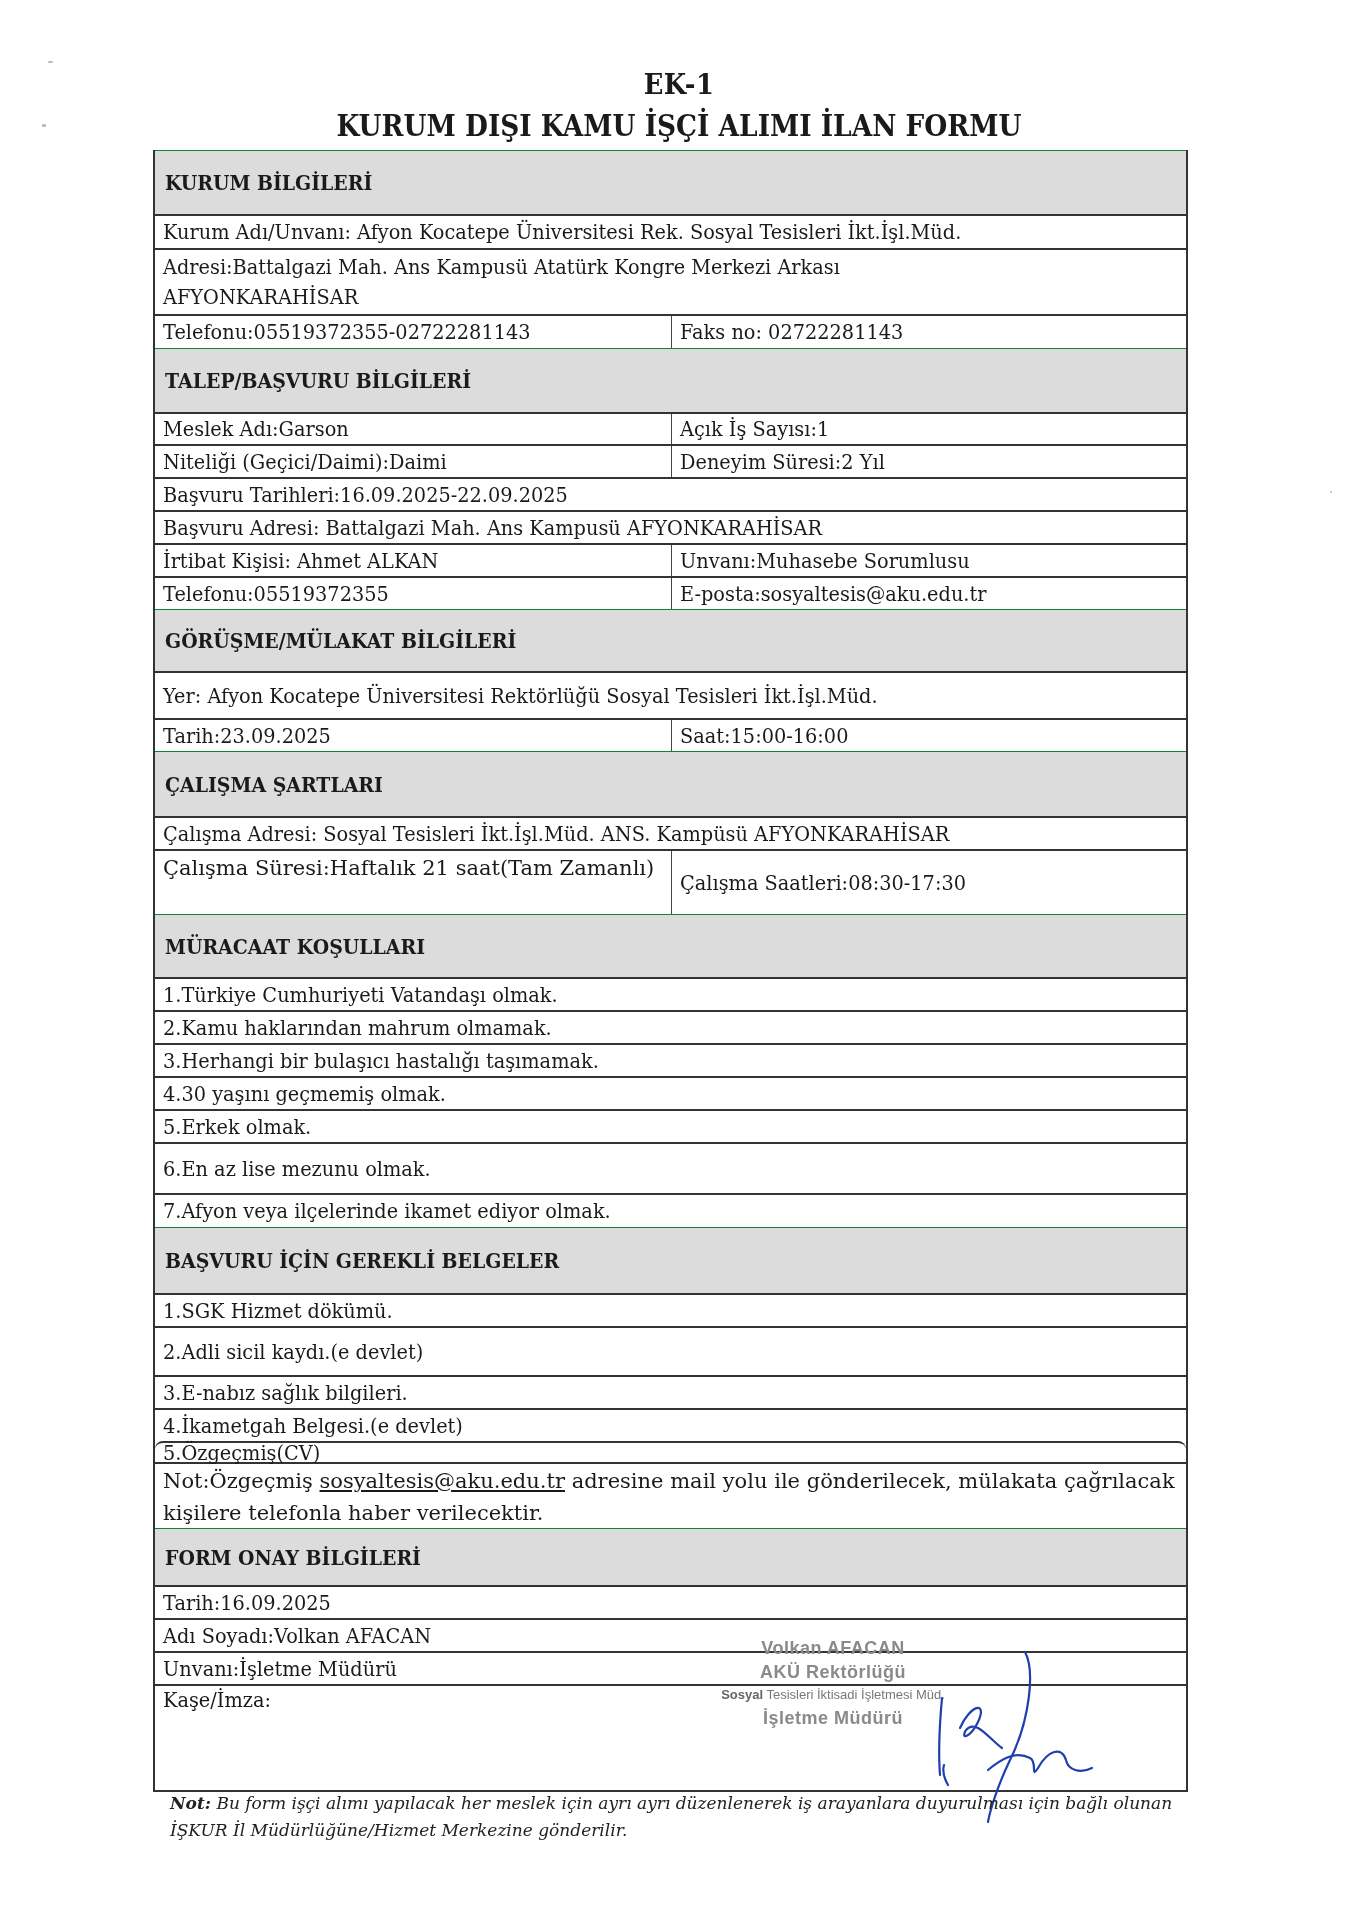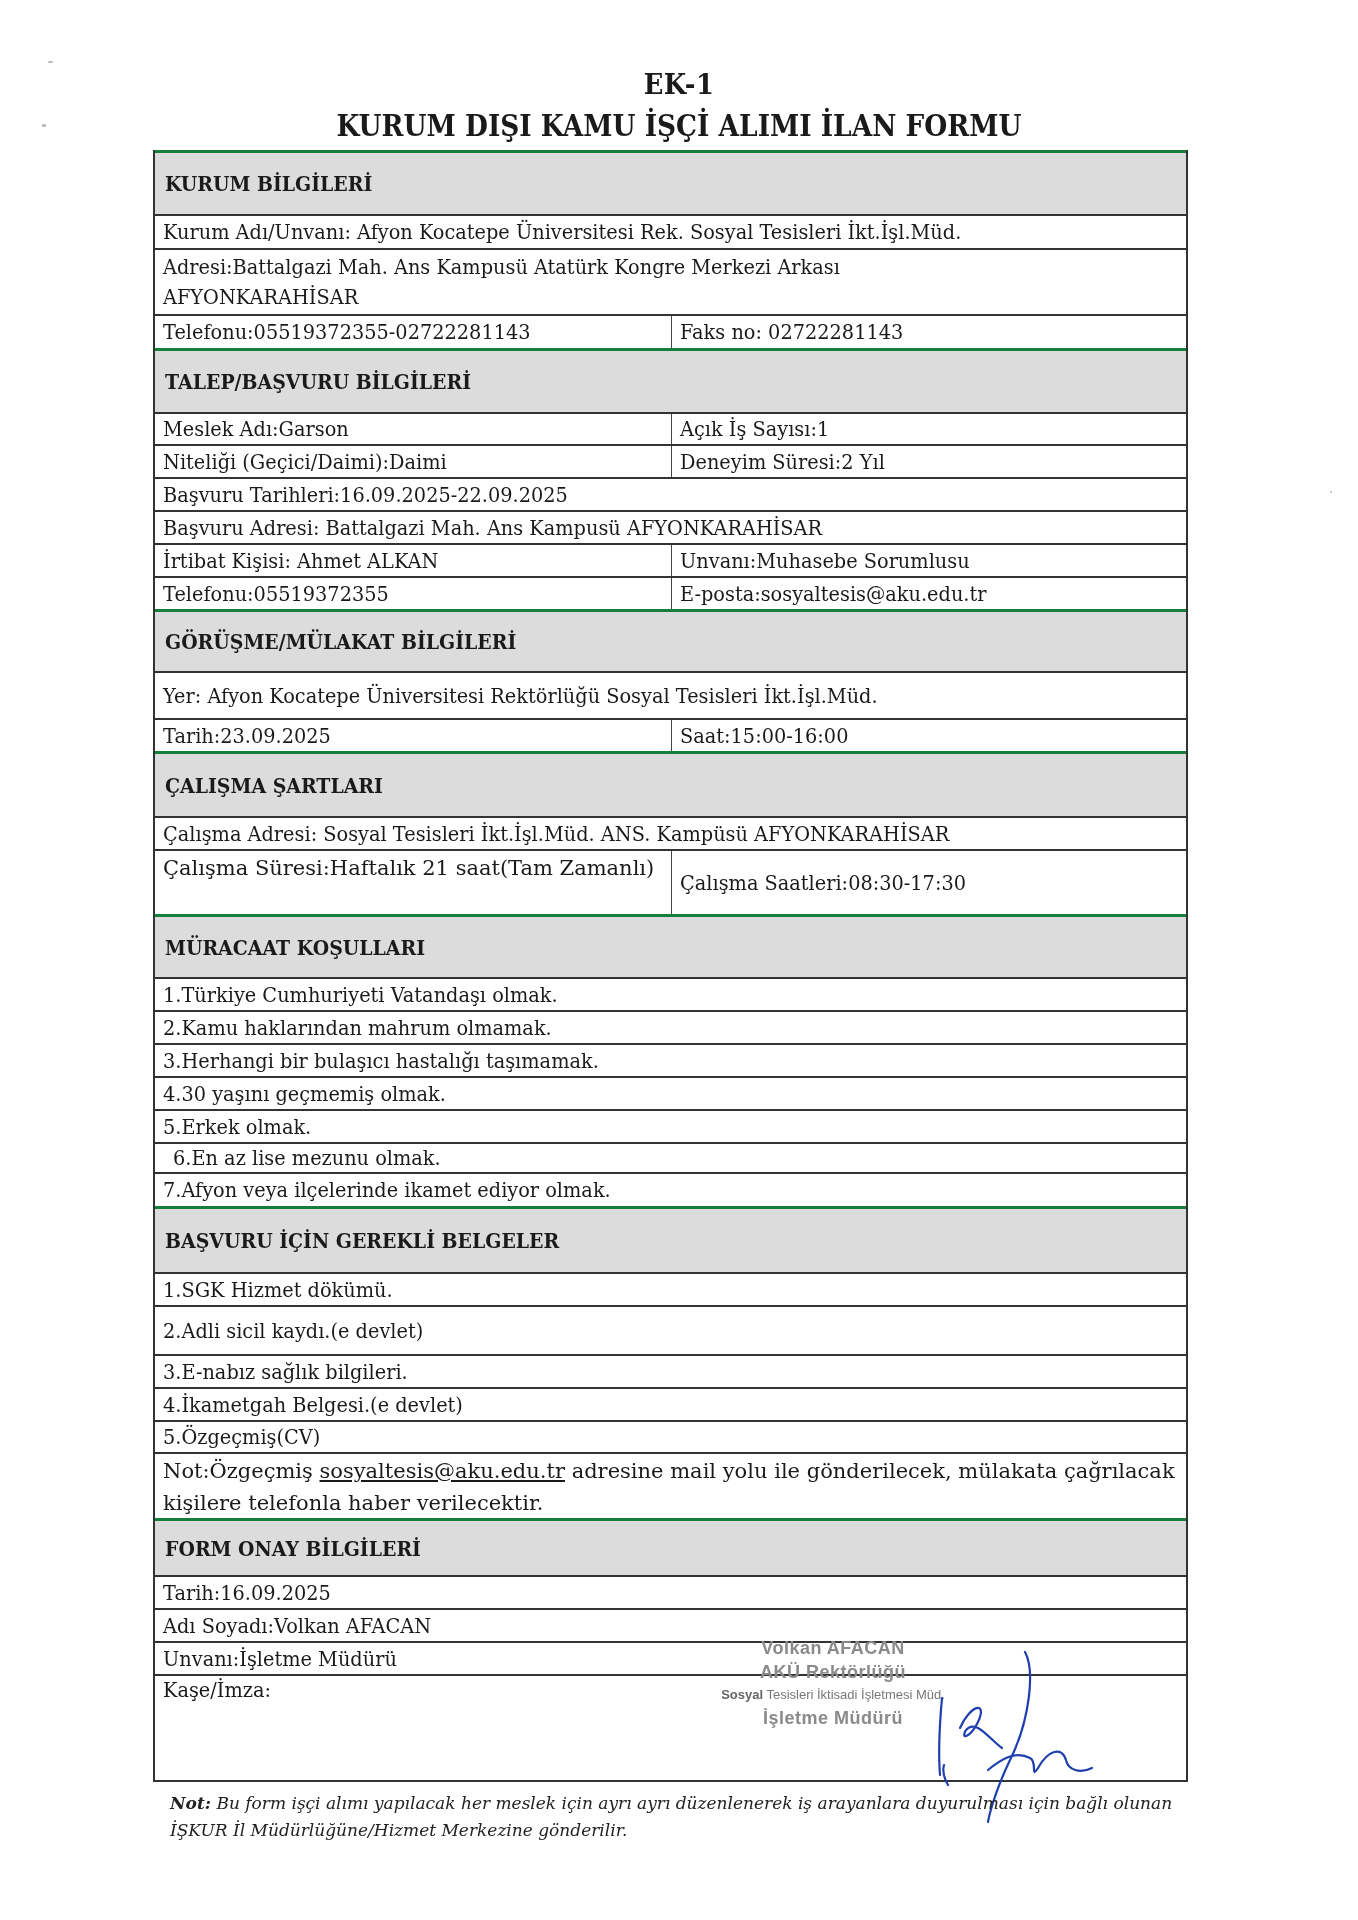--- a/index.html
+++ b/index.html
@@ -7,21 +7,21 @@
          font-family: "DejaVu Serif", "Liberation Serif", serif; color: #1a1a1a; }
   .title1 { position: absolute; top: 68px; left: 0; width: 1358px; text-align: center;
             font-weight: bold; font-size: 28px; letter-spacing: 0.5px;
             font-family: "DejaVu Serif", serif; transform: scaleX(0.92); }
   .title2 { position: absolute; top: 108px; left: 0; width: 1358px; text-align: center;
             font-weight: bold; font-size: 30px; font-family: "DejaVu Serif", serif;
             transform: scaleX(0.88); }
   .form { position: absolute; left: 153px; top: 150px; width: 1035px;
           border-left: 2px solid #333; border-right: 2px solid #333; border-bottom: 2px solid #333;
           box-sizing: border-box; }
-  .sec { background: #dcdcdc; border-top: 3px solid #15803d; box-sizing: border-box;
+  .sec { background: #dcdcdc; border-top: 1px solid #15803d; box-sizing: border-box;
          padding: 0 10px; display: flex; align-items: center;
          font-weight: bold; font-size: 21px; }
   .sec span { transform: scaleX(0.9); transform-origin: left center; display: inline-block; white-space: nowrap; }
   .row { display: flex; border-top: 2px solid #333; box-sizing: border-box; background: #fff; }
   .cell { padding: 0 8px; box-sizing: border-box; font-size: 21px; display: flex; align-items: center;
           white-space: nowrap; overflow: visible; }
   .cell span.t { display: inline-block; transform: scaleX(0.92); transform-origin: left center; }
   .cell.left { width: 517px; border-right: 1.5px solid #444; }
   .cell.right { flex: 1; }
   .cell.full { flex: 1; }
@@ -176,21 +176,21 @@
   <div class="row" style="height:33px;">
       <div class="cell full">
         <span class="t">4.30 yaşını geçmemiş olmak.</span>
       </div>
     </div>
   <div class="row" style="height:33px;">
       <div class="cell full">
         <span class="t">5.Erkek olmak.</span>
       </div>
     </div>
-  <div class="row" style="height:30px;padding-left:10px;">
+  <div class="row" style="height:51px;">
       <div class="cell full">
         <span class="t">6.En az lise mezunu olmak.</span>
       </div>
     </div>
   <div class="row" style="height:34px;">
       <div class="cell full">
         <span class="t">7.Afyon veya ilçelerinde ikamet ediyor olmak.</span>
       </div>
     </div>
 
@@ -210,21 +210,21 @@
   <div class="row" style="height:33px;">
       <div class="cell full">
         <span class="t">3.E-nabız sağlık bilgileri.</span>
       </div>
     </div>
   <div class="row" style="height:33px;">
       <div class="cell full">
         <span class="t">4.İkametgah Belgesi.(e devlet)</span>
       </div>
     </div>
-  <div class="row" style="height:32px;">
+  <div class="row" style="height:21px;border-radius:8px;">
       <div class="cell full">
         <span class="t">5.Özgeçmiş(CV)</span>
       </div>
     </div>
   <div class="row" style="height:66px;">
     <div class="cell full wrap" style="padding-top:1px;line-height:32px;">
       <span><span>Not:Özgeçmiş </span><a class="link" style="color:#1a1a1a;">sosyaltesis@aku.edu.tr</a><span> adresine mail yolu ile gönderilecek, mülakata çağrılacak kişilere telefonla haber verilecektir.</span></span>
     </div>
   </div>
 

